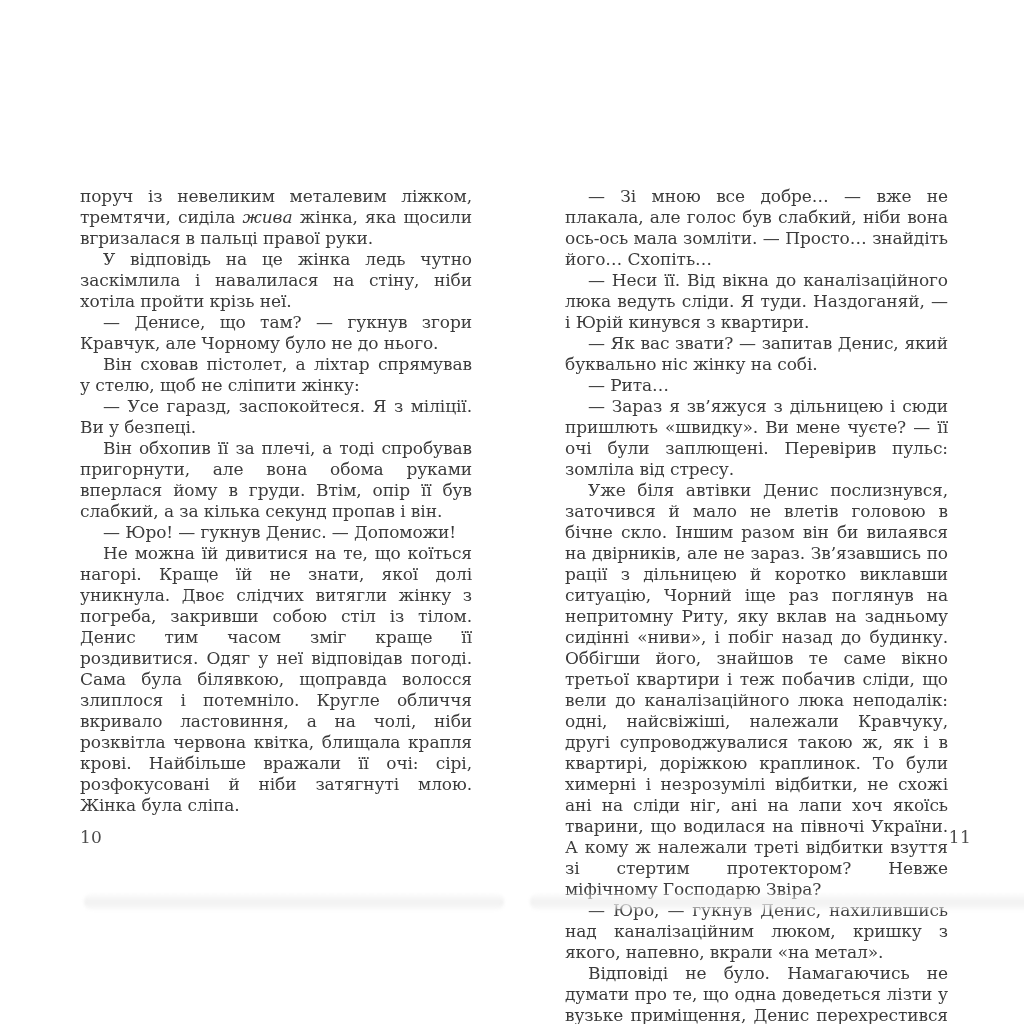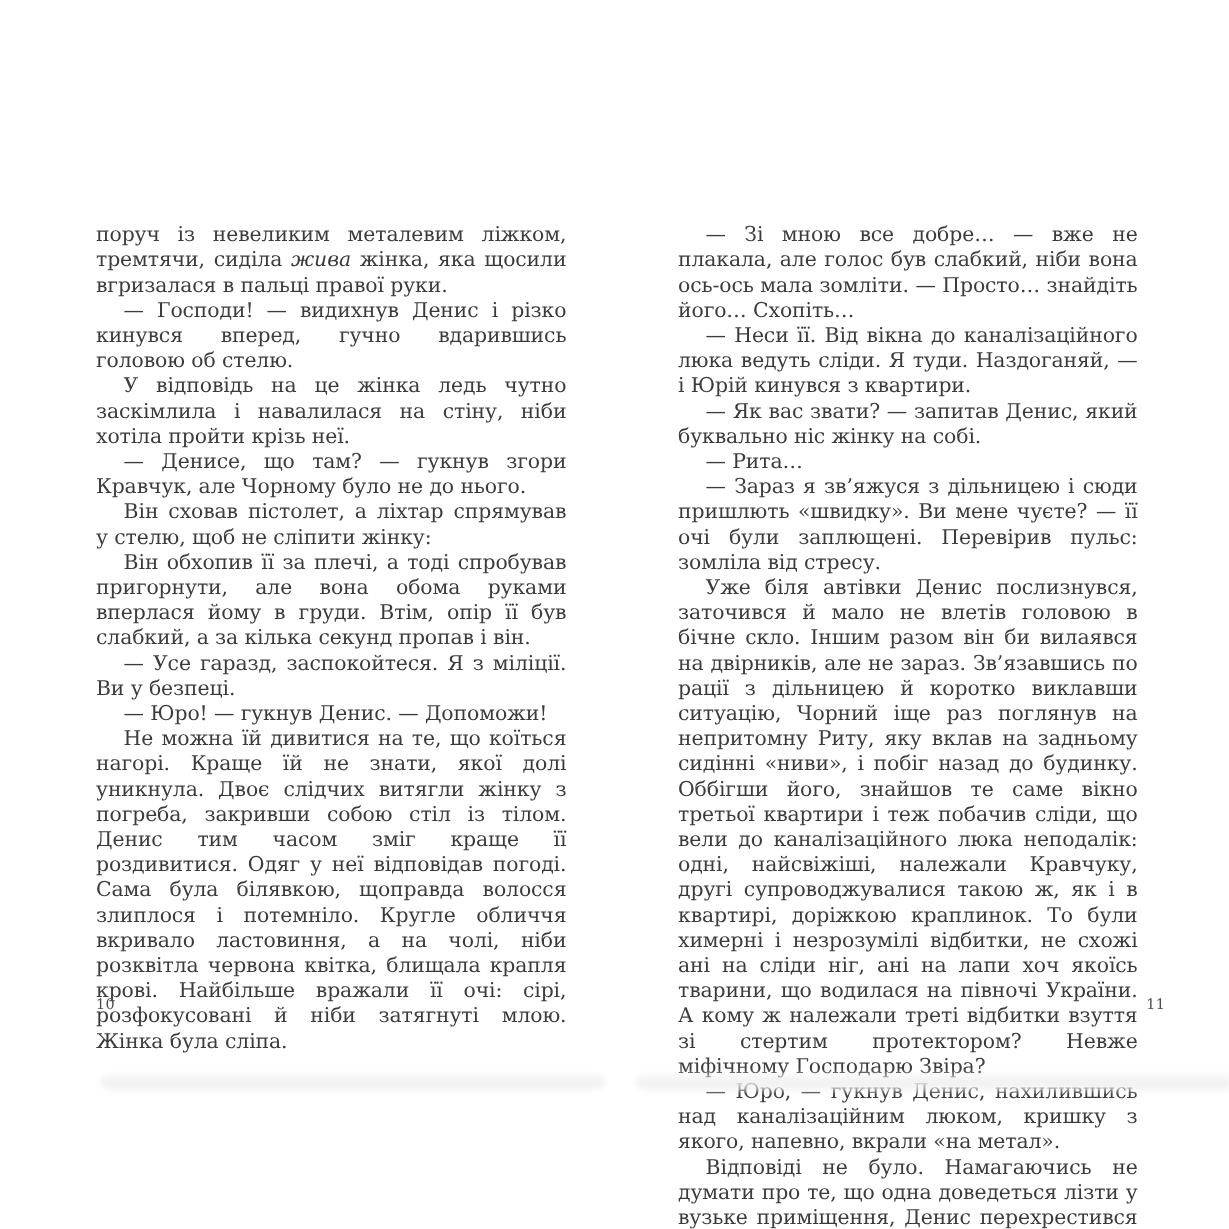--- a/index.html
+++ b/index.html
@@ -26,21 +26,21 @@
     letter-spacing: -0.1px;
   }
   #page-left  { left: 80px;  width: 392px; }
   #page-right { left: 565px; width: 383px; }
   p.para { margin: 0; padding: 0; }
   p.para.indent { text-indent: 23px; }
   .italic { font-style: italic; }
   .page-number {
     position: absolute;
     top: 829px;
-    font-size: 12px;
+    font-size: 17px;
     line-height: 16px;
     color: #4c4c4c;
     letter-spacing: 0.3px;
   }
   #pn-left  { left: 80px; }
   #pn-right { left: 588px; width: 383px; text-align: right; }
   .next-preview {
     position: absolute;
     top: 893px;
     height: 17px;
@@ -52,26 +52,25 @@
       rgba(246,246,246,0.45));
   }
   #preview-left  { left: 84px;  width: 420px; }
   #preview-right { left: 530px; width: 500px; border-top-right-radius: 0; border-bottom-right-radius: 0; }
 </style>
 </head>
 <body>
 
 <div id="page-left" class="page-col" lang="uk">
     <p class="para"><span>поруч із невеликим металевим ліжком, тремтячи, сиділа </span><span class="italic">жива</span><span> жінка, яка щосили вгризалася в пальці правої руки.</span></p>
-    <p class="para indent"><span>— Господи! — видихнув Денис і різко кинувся вперед, гучно вдарившись головою об стелю.</span></p>
     <p class="para indent"><span>У відповідь на це жінка ледь чутно заскімлила і навалилася на стіну, ніби хотіла пройти крізь неї.</span></p>
     <p class="para indent"><span>— Денисе, що там? — гукнув згори Кравчук, але Чорному було не до нього.</span></p>
     <p class="para indent"><span>Він сховав пістолет, а ліхтар спрямував у стелю, щоб не сліпити жінку:</span></p>
+    <p class="para indent"><span>— Усе гаразд, заспокойтеся. Я з міліції. Ви у безпеці.</span></p>
     <p class="para indent"><span>Він обхопив її за плечі, а тоді спробував пригорнути, але вона обома руками вперлася йому в груди. Втім, опір її був слабкий, а за кілька секунд пропав і він.</span></p>
-    <p class="para indent"><span>— Усе гаразд, заспокойтеся. Я з міліції. Ви у безпеці.</span></p>
     <p class="para indent"><span>— Юро! — гукнув Денис. — Допоможи!</span></p>
     <p class="para indent"><span>Не можна їй дивитися на те, що коїться нагорі. Краще їй не знати, якої долі уникнула. Двоє слідчих витягли жінку з погреба, закривши собою стіл із тілом. Денис тим часом зміг краще її роздивитися. Одяг у неї відповідав погоді. Сама була білявкою, щоправда волосся злиплося і потемніло. Кругле обличчя вкривало ластовиння, а на чолі, ніби розквітла червона квітка, блищала крапля крові. Найбільше вражали її очі: сірі, розфокусовані й ніби затягнуті млою. Жінка була сліпа.</span></p>
   </div>
 
 <div id="page-right" class="page-col" lang="uk">
     <p class="para indent"><span>— Зі мною все добре… — вже не плакала, але голос був слабкий, ніби вона ось-ось мала зомліти. — Просто… знайдіть його… Схопіть…</span></p>
     <p class="para indent"><span>— Неси її. Від вікна до каналізаційного люка ведуть сліди. Я туди. Наздоганяй, — і Юрій кинувся з квартири.</span></p>
     <p class="para indent"><span>— Як вас звати? — запитав Денис, який буквально ніс жінку на собі.</span></p>
     <p class="para indent"><span>— Рита…</span></p>
     <p class="para indent"><span>— Зараз я зв’яжуся з дільницею і сюди пришлють «швидку». Ви мене чуєте? — її очі були заплющені. Перевірив пульс: зомліла від стресу.</span></p>

